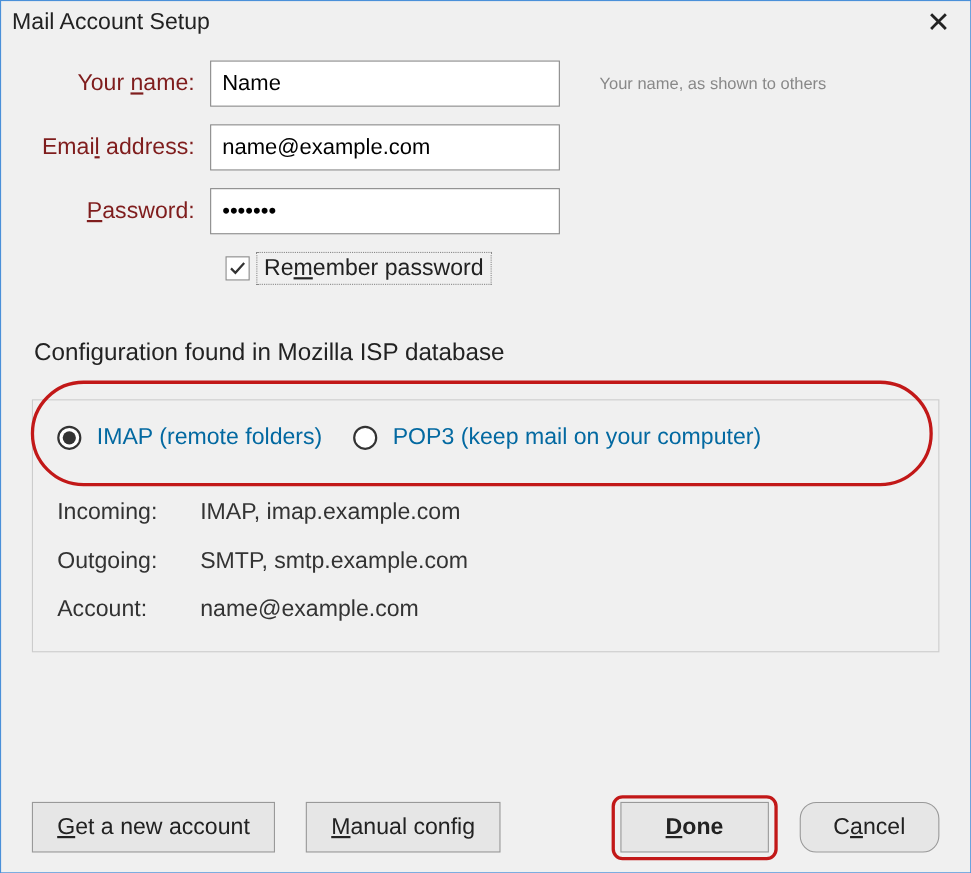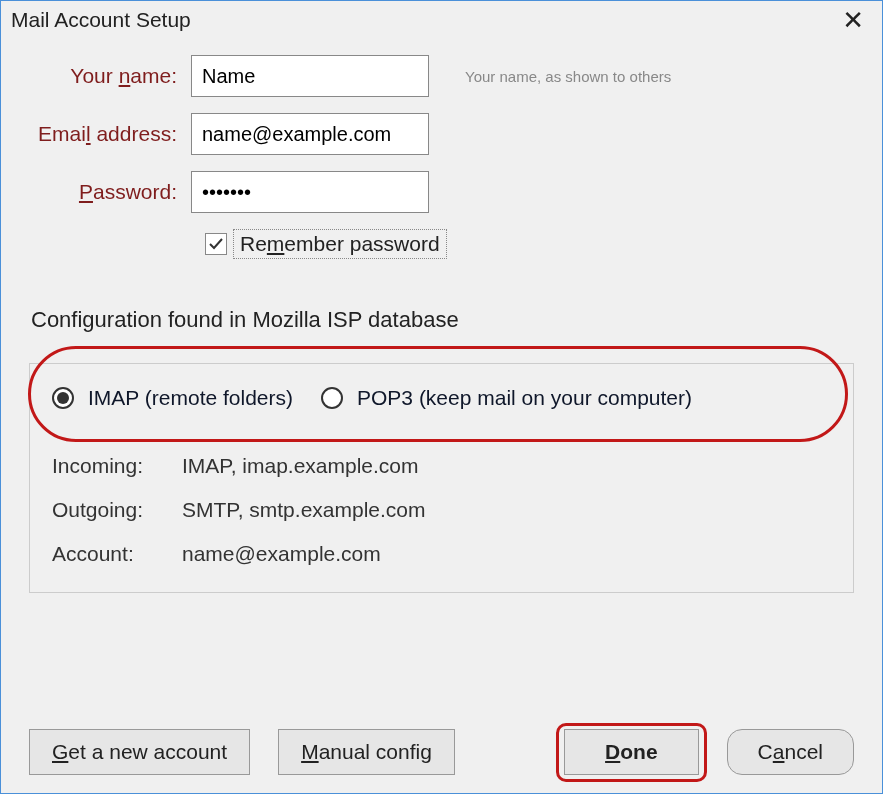--- a/index.html
+++ b/index.html
@@ -39,21 +39,21 @@
       margin-bottom: 16px;
     }
     .form-label {
       width: 160px;
       text-align: right;
       font-size: 21px;
       color: #7f1d1d;
       padding-right: 14px;
     }
     .form-input {
-      width: 238px;
+      width: 318px;
       height: 36px;
       border: 1px solid #888;
       background: #fff;
       font-size: 20px;
       padding: 20px 10px;
       font-family: inherit;
     }
     .hint {
       font-size: 15px;
       color: #888;
@@ -105,21 +105,21 @@
       height: 96px;
       border: 3px solid #c21818;
       border-radius: 50px;
       pointer-events: none;
     }
     .radio-row {
       display: flex;
       align-items: center;
       gap: 14px;
       font-size: 21px;
-      color: #0f172a;
+      color: #0369a1;
       margin-bottom: 44px;
       padding-left: 6px;
     }
     .radio {
       width: 22px;
       height: 22px;
       border: 2px solid #333;
       border-radius: 50%;
       display: inline-flex;
       align-items: center;

